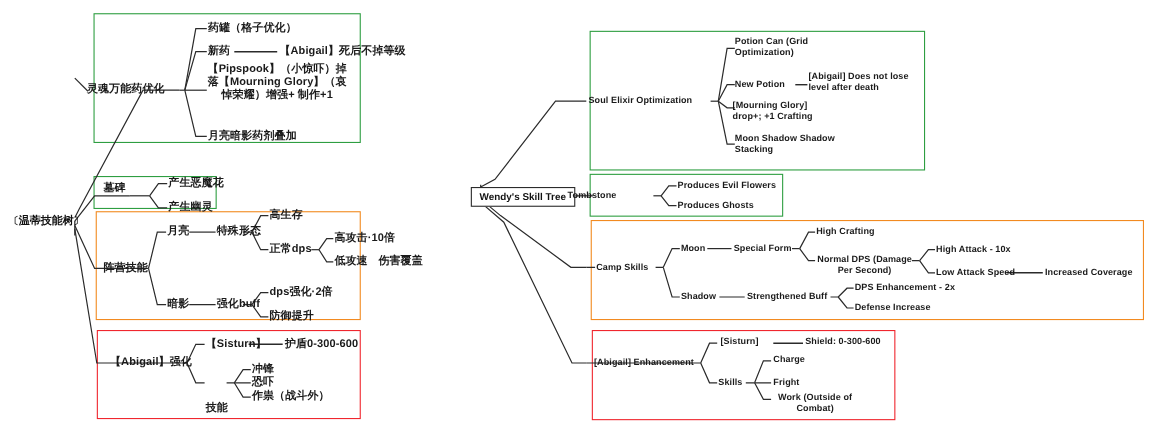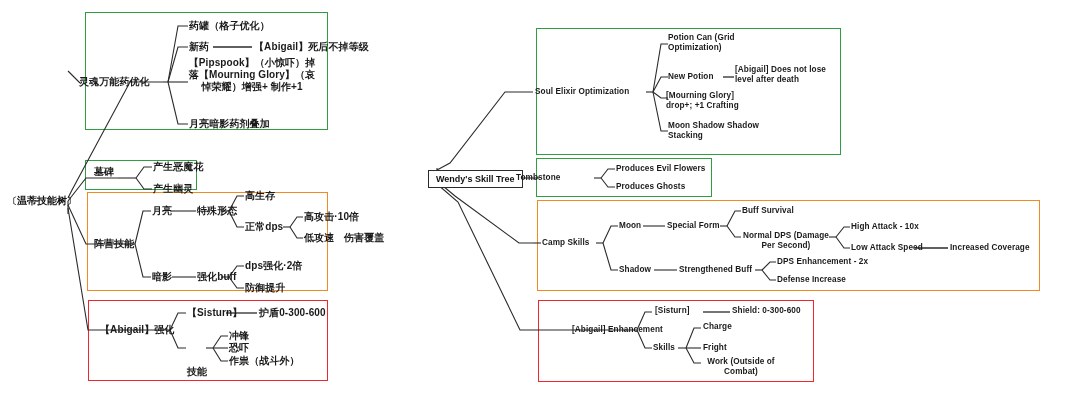--- a/index.html
+++ b/index.html
@@ -193,31 +193,31 @@
   <div class="node wrap" style="left:666px;top:91px;width:95px;text-align:left;">[Mourning Glory] drop+;  +1 Crafting</div>
   <div class="node wrap" style="left:668px;top:121px;width:92px;text-align:left;">Moon Shadow Shadow Stacking</div>
 
   <div class="node" style="left:516px;top:173px;">Tombstone</div>
   <div class="node" style="left:616px;top:164px;">Produces Evil Flowers</div>
   <div class="node" style="left:616px;top:182px;">Produces Ghosts</div>
 
   <div class="node" style="left:542px;top:238px;">Camp Skills</div>
   <div class="node" style="left:619px;top:221px;">Moon</div>
   <div class="node" style="left:667px;top:221px;">Special Form</div>
-  <div class="node" style="left:742px;top:206px;">Buff Survival</div>
+  <div class="node" style="left:742px;top:206px;">High Crafting</div>
   <div class="node wrap" style="left:741px;top:231px;width:90px;">Normal DPS (Damage Per Second)</div>
   <div class="node" style="left:851px;top:222px;">High Attack - 10x</div>
   <div class="node" style="left:851px;top:243px;">Low Attack Speed</div>
   <div class="node" style="left:950px;top:243px;">Increased Coverage</div>
   <div class="node" style="left:619px;top:265px;">Shadow</div>
   <div class="node" style="left:679px;top:265px;">Strengthened Buff</div>
   <div class="node" style="left:777px;top:257px;">DPS Enhancement - 2x</div>
   <div class="node" style="left:777px;top:275px;">Defense Increase</div>
 
-  <div class="node" style="left:540px;top:325px;padding-left:32px;">[Abigail] Enhancement</div>
+  <div class="node" style="left:540px;top:325px;">[Abigail] Enhancement</div>
   <div class="node" style="left:655px;top:306px;">[Sisturn]</div>
   <div class="node" style="left:732px;top:306px;">Shield:  0-300-600</div>
   <div class="node" style="left:653px;top:343px;">Skills</div>
   <div class="node" style="left:703px;top:322px;">Charge</div>
   <div class="node" style="left:703px;top:343px;">Fright</div>
   <div class="node wrap" style="left:702px;top:357px;width:78px;">Work (Outside of Combat)</div>
 
 </div>
 
 </body></html>

